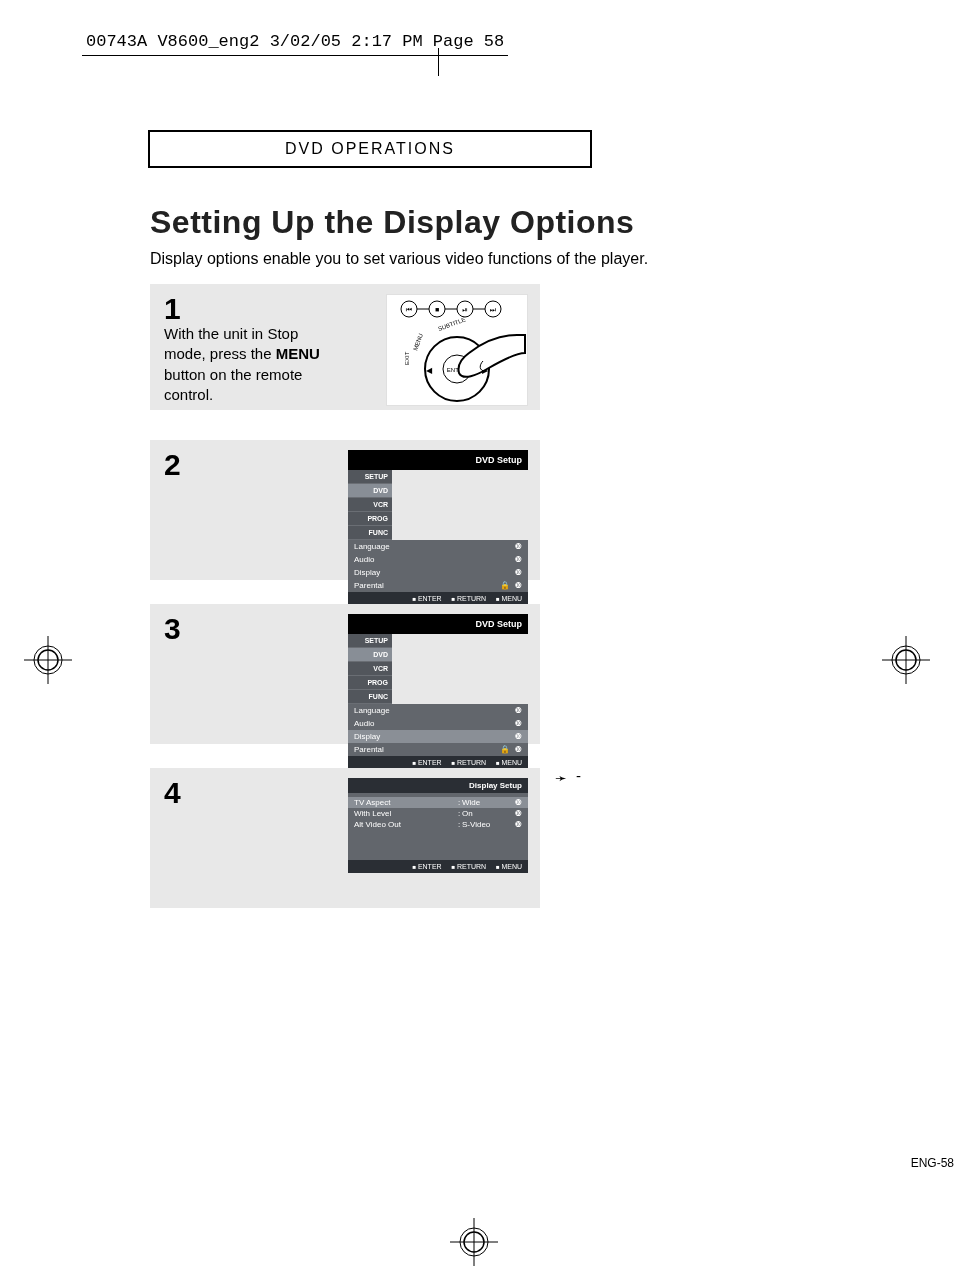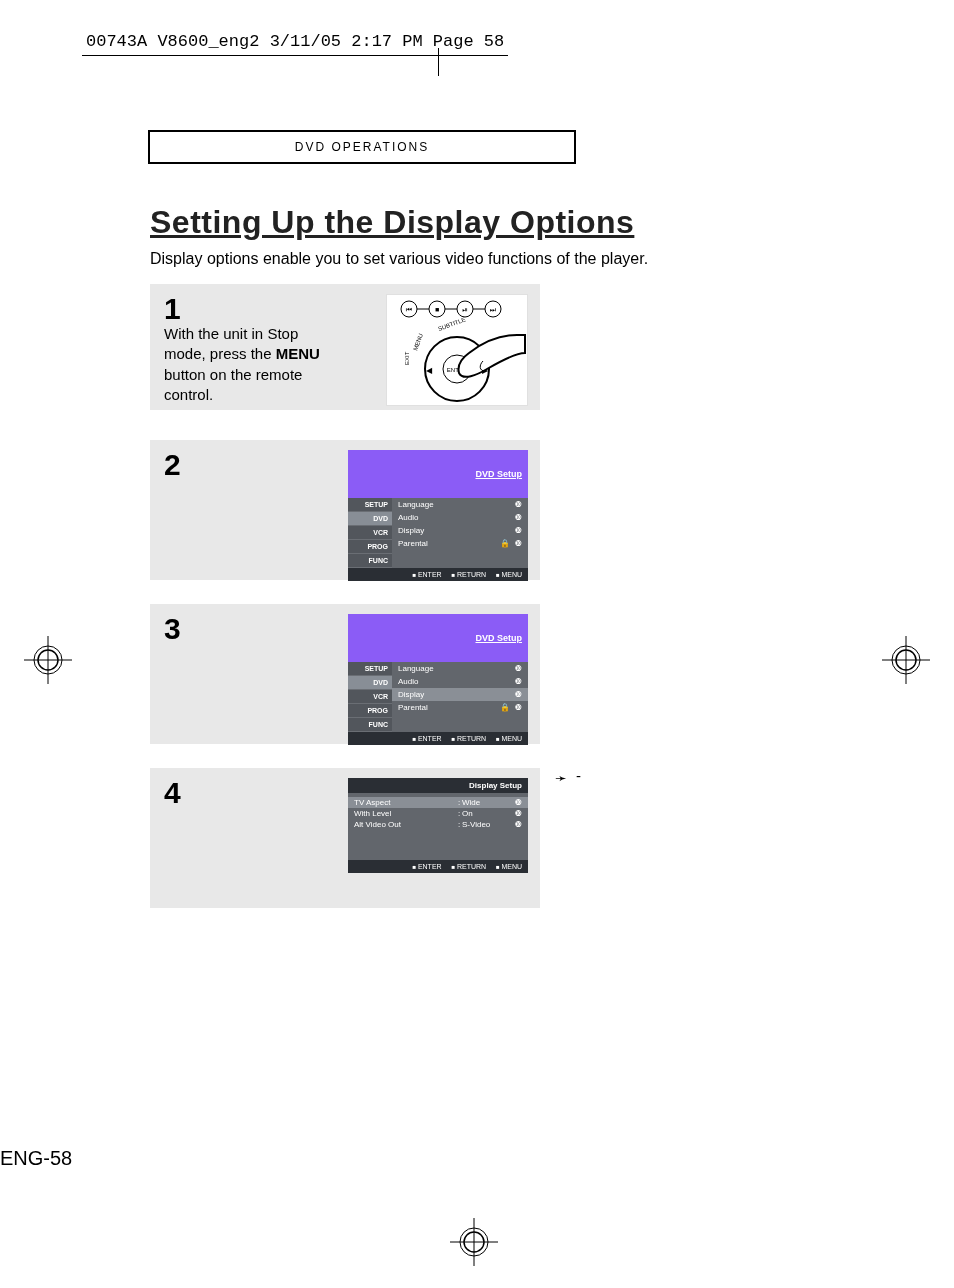--- a/index.html
+++ b/index.html
@@ -30,34 +30,33 @@
     height: 28px;
   }
   .crop-mark-center { position: absolute; }
   .crop-mark-center svg { display:block; }
   .section-header {
     position: absolute;
     top: 130px;
     left: 148px;
     width: 400px;
     border: 2px solid #000;
-    padding: 8px 12px;
+    padding: 8px 20px;
     text-align: center;
-    font-size: 12px;
+    font-size: 16px;
     letter-spacing: 2px;
   }
   .page-title {
     position: absolute;
     top: 204px;
     left: 150px;
     font-size: 32px;
     font-weight: 800;
     color: #222;
     letter-spacing: 0.5px;
-    text-decoration: underline;
   }
   .intro {
     position: absolute;
     top: 250px;
     left: 150px;
     font-size: 16px;
   }
   .step {
     position: absolute;
     left: 150px;
@@ -82,30 +81,30 @@
     top: 10px;
   }
   .b { font-weight: 700; }
   
   .osd {
     width: 180px;
     font-size: 9px;
     color: #ddd;
   }
   .osd-title {
-    background: #8b5cf6;
+    background: #000000;
     text-align: right;
-    padding: 19px 6px;
+    padding: 5px 6px;
     font-weight: 700;
     color: #fff;
     font-size: 9px;
-    text-decoration: underline;
   }
   .osd-body {
     display: flex;
+    flex-direction: column;
   }
   .osd-side {
     background: #52565c;
     width: 44px;
   }
   .osd-side-item {
     padding: 3px 4px;
     font-size: 7px;
     font-weight: 700;
     text-align: right;
@@ -178,33 +177,33 @@
     position:absolute;left:18px;top:0;font-size:15px;
   }
   .side-note-text{
     margin-left:36px;
   }
   .page-num {
     position: absolute;
     bottom: 118px;
     left: 0;
     width: 100%;
-    text-align: left;
-    font-size: 20px;
+    text-align: right;
+    font-size: 12px;
   }
   .remote-figure{
     width:140px;height:110px;background:#fff;border:1px solid #e0e0e0;
     display:flex;align-items:center;justify-content:center;
   }
   .remote-figure svg{display:block;}
 </style>
 </head>
 <body>
 
-<div class="printer-slug">00743A V8600_eng2  3/11/05  2:17 PM  Page 58</div>
+<div class="printer-slug">00743A V8600_eng2  3/02/05  2:17 PM  Page 58</div>
 <div class="printer-tick"></div>
 
 <div class="crop-mark-center" style="top:636px;left:24px">
   <svg width="48" height="48" viewBox="0 0 48 48">
       <circle cx="24" cy="24" r="10" fill="none" stroke="#000" stroke-width="1.5"></circle>
       <circle cx="24" cy="24" r="14" fill="none" stroke="#000" stroke-width="1"></circle>
       <line x1="0" y1="24" x2="48" y2="24" stroke="#000"></line>
       <line x1="24" y1="0" x2="24" y2="48" stroke="#000"></line>
     </svg>
 </div>

